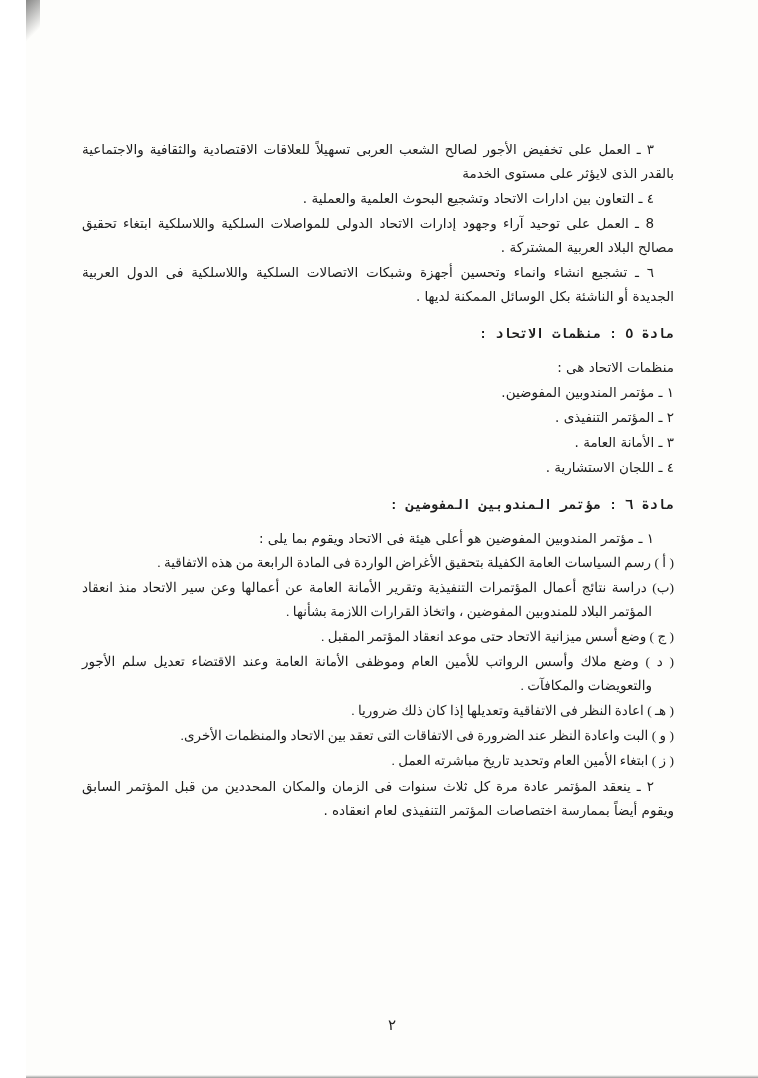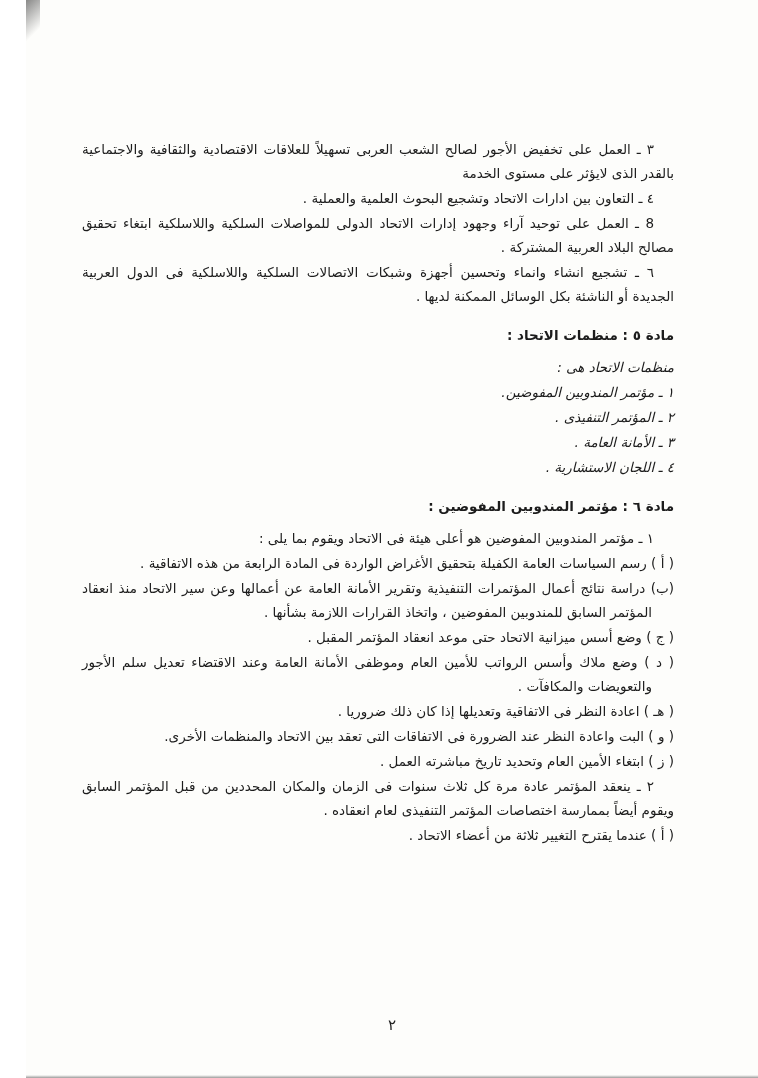--- a/index.html
+++ b/index.html
@@ -42,29 +42,30 @@
   }
   .content p {
     margin: 1px 0;
   }
   p.item-indent {
     text-indent: 20px;
   }
   p.hang {
     padding-right: 22px;
     text-indent: -22px;
+    font-family: Liberation Serif, serif;
   }
   p.heading {
     font-weight: bold;
     margin: 15px 0 8px 0;
     text-indent: 0;
+    font-family: Liberation Mono, monospace;
   }
   p.plain {
     text-indent: 0;
-    font-style: italic;
   }
   .page-number {
     position: absolute;
     bottom: 44px;
     left: 0;
     width: 100%;
     text-align: center;
     font-size: 15px;
     color: #1c1c1c;
   }
@@ -81,24 +82,23 @@
       <p class="item-indent">٦ ـ تشجيع انشاء وانماء وتحسين أجهزة وشبكات الاتصالات السلكية واللاسلكية فى الدول العربية الجديدة أو الناشئة بكل الوسائل الممكنة لديها .</p>
       <p class="heading">مادة ٥ : منظمات الاتحاد :</p>
       <p class="plain">منظمات الاتحاد هى :</p>
       <p class="plain">١ ـ مؤتمر المندوبين المفوضين.</p>
       <p class="plain">٢ ـ المؤتمر التنفيذى .</p>
       <p class="plain">٣ ـ الأمانة العامة .</p>
       <p class="plain">٤ ـ اللجان الاستشارية .</p>
       <p class="heading">مادة ٦ : مؤتمر المندوبين المفوضين :</p>
       <p class="item-indent">١ ـ مؤتمر المندوبين المفوضين هو أعلى هيئة فى الاتحاد ويقوم بما يلى :</p>
       <p class="hang">( أ )  رسم السياسات العامة الكفيلة بتحقيق الأغراض الواردة فى المادة الرابعة من هذه الاتفاقية .</p>
-      <p class="hang">(ب)  دراسة نتائج أعمال المؤتمرات التنفيذية وتقرير الأمانة العامة عن أعمالها وعن سير الاتحاد منذ انعقاد المؤتمر السابق للمندوبين المفوضين ، واتخاذ القرارات اللازمة بشأنها .</p>
+      <p class="hang">(ب)  دراسة نتائج أعمال المؤتمرات التنفيذية وتقرير الأمانة العامة عن أعمالها وعن سير الاتحاد منذ انعقاد المؤتمر البلاد للمندوبين المفوضين ، واتخاذ القرارات اللازمة بشأنها .</p>
       <p class="hang">( ج )  وضع أسس ميزانية الاتحاد حتى موعد انعقاد المؤتمر المقبل .</p>
       <p class="hang">( د )  وضع ملاك وأسس الرواتب للأمين العام وموظفى الأمانة العامة وعند الاقتضاء تعديل سلم الأجور والتعويضات والمكافآت .</p>
       <p class="hang">( هـ )  اعادة النظر فى الاتفاقية وتعديلها إذا كان ذلك ضروريا .</p>
       <p class="hang">( و )  البت واعادة النظر عند الضرورة فى الاتفاقات التى تعقد بين الاتحاد والمنظمات الأخرى.</p>
       <p class="hang">( ز )  ابتغاء الأمين العام وتحديد تاريخ مباشرته العمل .</p>
       <p class="item-indent">٢ ـ ينعقد المؤتمر عادة مرة كل ثلاث سنوات فى الزمان والمكان المحددين  من قبل المؤتمر  السابق ويقوم أيضاً بممارسة اختصاصات المؤتمر التنفيذى لعام انعقاده .</p>
-      <p class="hang">( أ )  عندما يقترح التغيير ثلاثة من أعضاء الاتحاد .</p>
     </div>
   <div class="page-number">٢</div>
   <div class="bottom-edge"></div>
 </div>
 
 </body></html>

